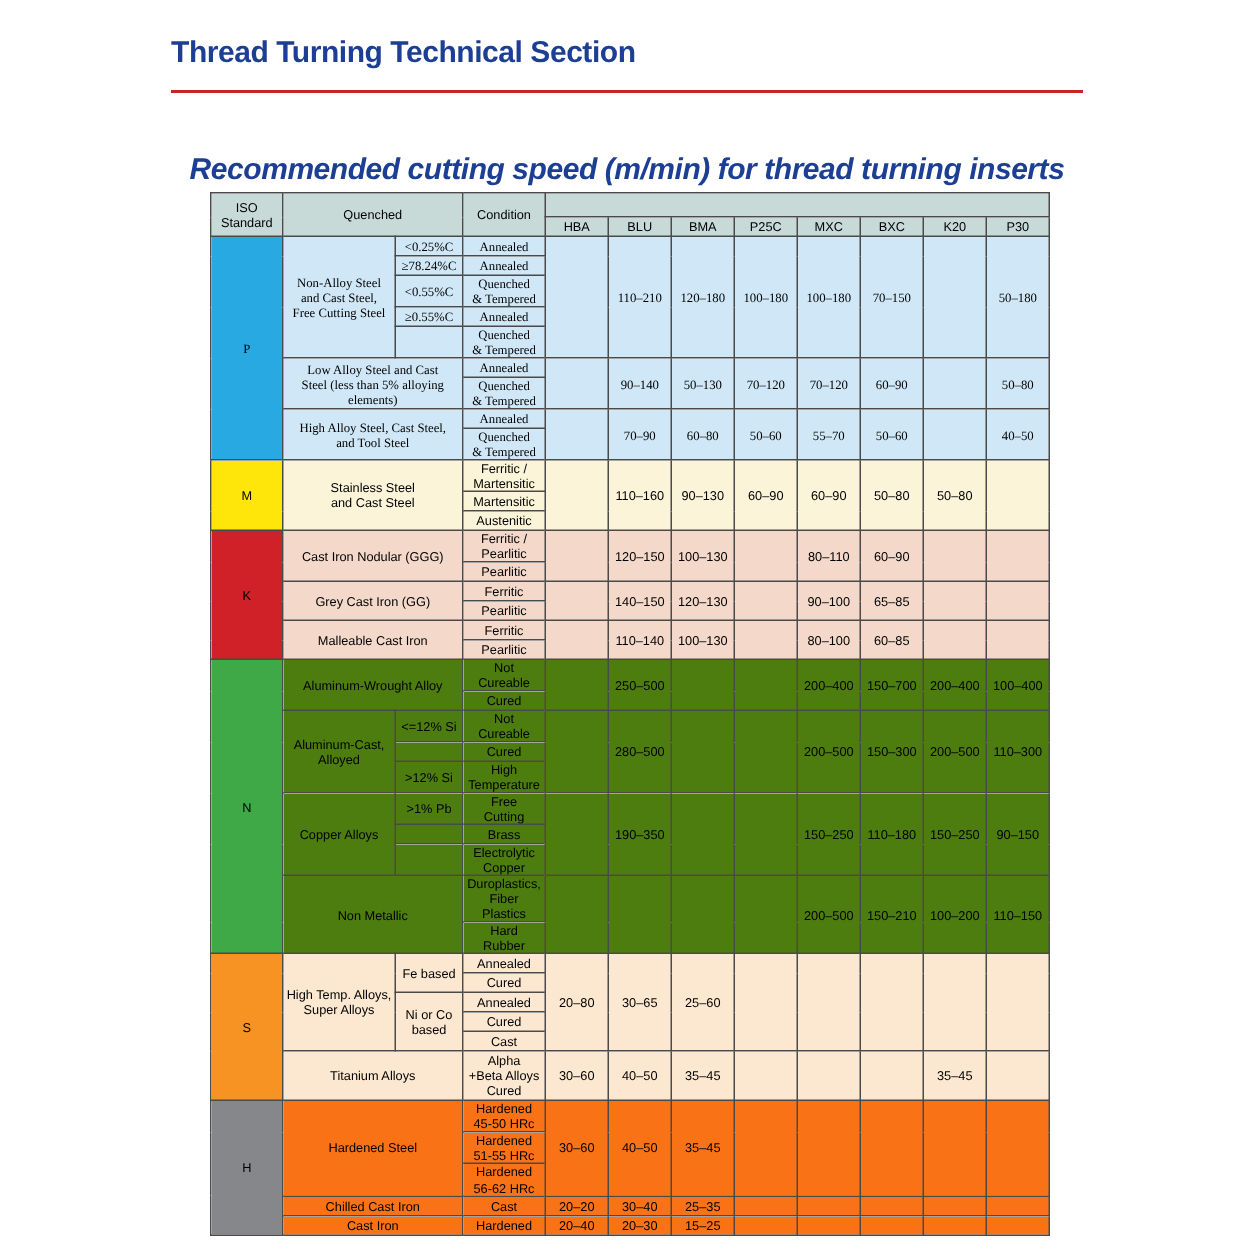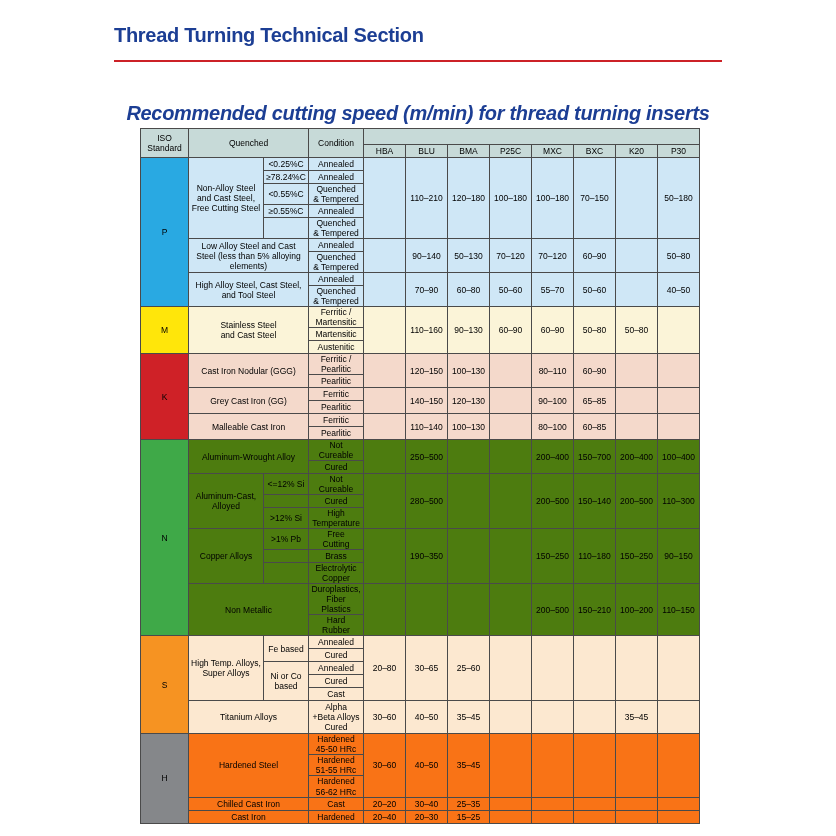--- a/index.html
+++ b/index.html
@@ -43,21 +43,21 @@
   .hdr-row1 { height:16px; }
   .hdr-row2 { height:13px; }
   .grade { font-size:9px; }
   .pre { white-space:pre-line; }
   .mat { text-align:left; padding-left:4px; }
   .iso { font-size:27px; font-weight:bold; }
   .val { font-size:9.5px; }
   .rh1 { height:13px; }
   .rh2 { height:21px; }
   .rh3 { height:33px; }
-  tbody.sec-p td { background:#cfe7f6; } tbody.sec-p td.iso { background:#29a9e2; }
+  tbody.sec-p td { background:#cfe7f6;font-family:Liberation Serif, serif; } tbody.sec-p td.iso { background:#29a9e2; }
   tbody.sec-m td { background:#fbf4d8; } tbody.sec-m td.iso { background:#ffe60a; }
   tbody.sec-k td { background:#f4d9cb; } tbody.sec-k td.iso { background:#cf2127; }
   tbody.sec-n td { background:#4d7c0f; } tbody.sec-n td.iso { background:#3fa948; }
   tbody.sec-s td { background:#fce8d0; } tbody.sec-s td.iso { background:#f69322; }
   tbody.sec-h td { background:#f97316; } tbody.sec-h td.iso { background:#85878a; }
 </style>
 </head>
 <body>
 
 <div class="page">
@@ -273,21 +273,21 @@
         <td class="mat pre" rowspan="3">Aluminum-Cast,
 Alloyed</td>
         <td class="sub">&lt;=12% Si</td>
         <td class="cond pre">Not
 Cureable</td>
         <td class="val" rowspan="3"></td>
         <td class="val" rowspan="3">280–500</td>
         <td class="val" rowspan="3"></td>
         <td class="val" rowspan="3"></td>
         <td class="val" rowspan="3">200–500</td>
-        <td class="val" rowspan="3">150–140</td>
+        <td class="val" rowspan="3">150–300</td>
         <td class="val" rowspan="3">200–500</td>
         <td class="val" rowspan="3">110–300</td>
       </tr>
       <tr class="rh1">
         <td class="sub"></td>
         <td class="cond pre">Cured</td>
       </tr>
       <tr class="rh2">
         <td class="sub">&gt;12% Si</td>
         <td class="cond pre">High

